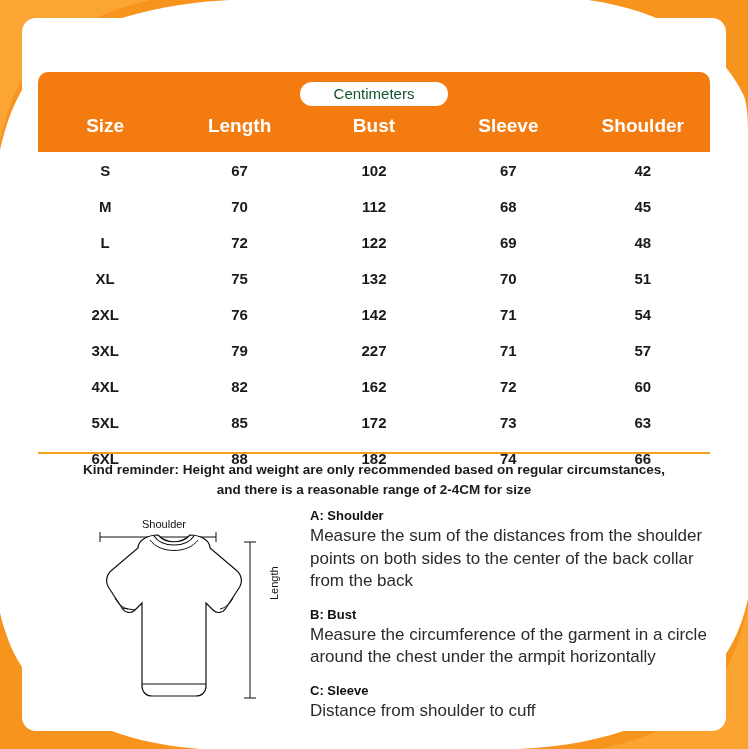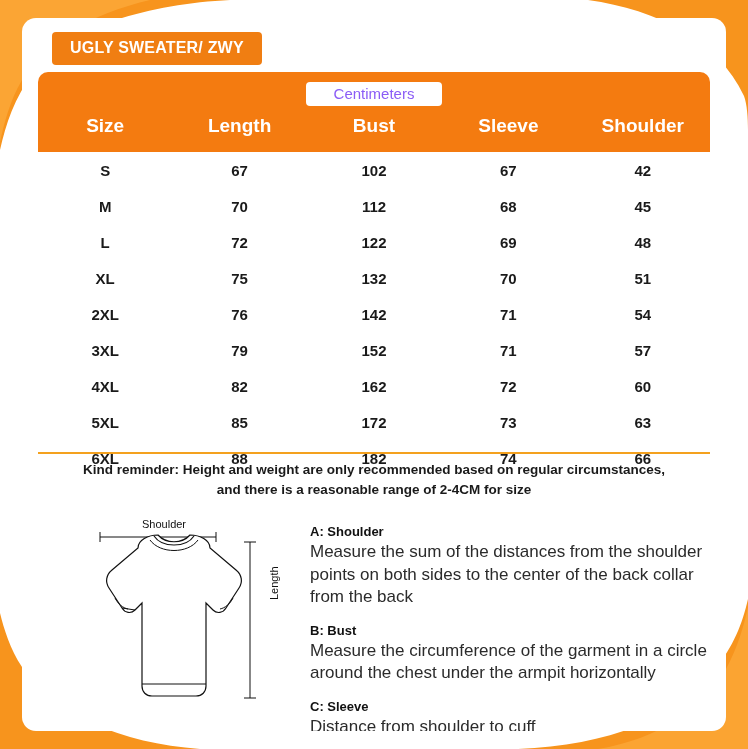--- a/index.html
+++ b/index.html
@@ -53,26 +53,26 @@
   .table-head {
     background: #f47b10;
     border-radius: 10px 10px 0 0;
     padding-top: 10px;
     padding-bottom: 6px;
     position: relative;
   }
   .unit-pill {
     display: block;
     margin: 0 auto;
-    width: 136px;
+    width: 148px;
     background: #ffffff;
-    color: #8b5cf6;
+    color: #14532d;
     text-align: center;
     font-size: 15px;
-    border-radius: 4px;
+    border-radius: 12px;
     padding: 3px 0 4px 0;
   }
   table {
     width: 100%;
     border-collapse: collapse;
     table-layout: fixed;
   }
   .head-row th {
     color: #ffffff;
     font-size: 19px;
@@ -138,21 +138,21 @@
     position: absolute;
     left: 288px; top: 0px;
     width: 400px;
   }
   .def-title {
     font-size: 13px;
     font-weight: bold;
     color: #111;
     margin-top: 14px;
   }
-  .def-title:first-child { margin-top: 16px; }
+  .def-title:first-child { margin-top: 0; }
   .def-text {
     font-size: 17px;
     color: #2b2b2b;
     line-height: 1.33;
     margin-top: 2px;
   }
 </style>
 </head>
 <body>
 
@@ -174,21 +174,20 @@
 </div>
 <div class="corner" style="right:0;bottom:0;">
   <svg width="230" height="150" viewBox="0 0 230 150">
     <path d="M230,150 L0,150 C90,146 160,120 196,72 C216,46 224,26 230,0 Z" fill="#f7941d"></path>
     <path d="M230,150 L80,150 C140,140 186,110 208,70 C220,48 226,26 230,8 Z" fill="#ffb347" opacity="0.5"></path>
   </svg>
 </div>
 
 <div class="card">
 
-  <div class="title-bar">UGLY SWEATER/ ZWY</div>
 
   <div class="table-wrap">
     <div class="table-head">
       <span class="unit-pill">Centimeters</span>
       <table>
         <colgroup>
           <col style="width:20%">
             <col style="width:20%">
             <col style="width:20%">
             <col style="width:20%">
@@ -246,21 +245,21 @@
         <tr>
           <td>2XL</td>
           <td>76</td>
           <td>142</td>
           <td>71</td>
           <td>54</td>
         </tr>
         <tr>
           <td>3XL</td>
           <td>79</td>
-          <td>152</td>
+          <td>227</td>
           <td>71</td>
           <td>57</td>
         </tr>
         <tr>
           <td>4XL</td>
           <td>82</td>
           <td>162</td>
           <td>72</td>
           <td>60</td>
         </tr>

